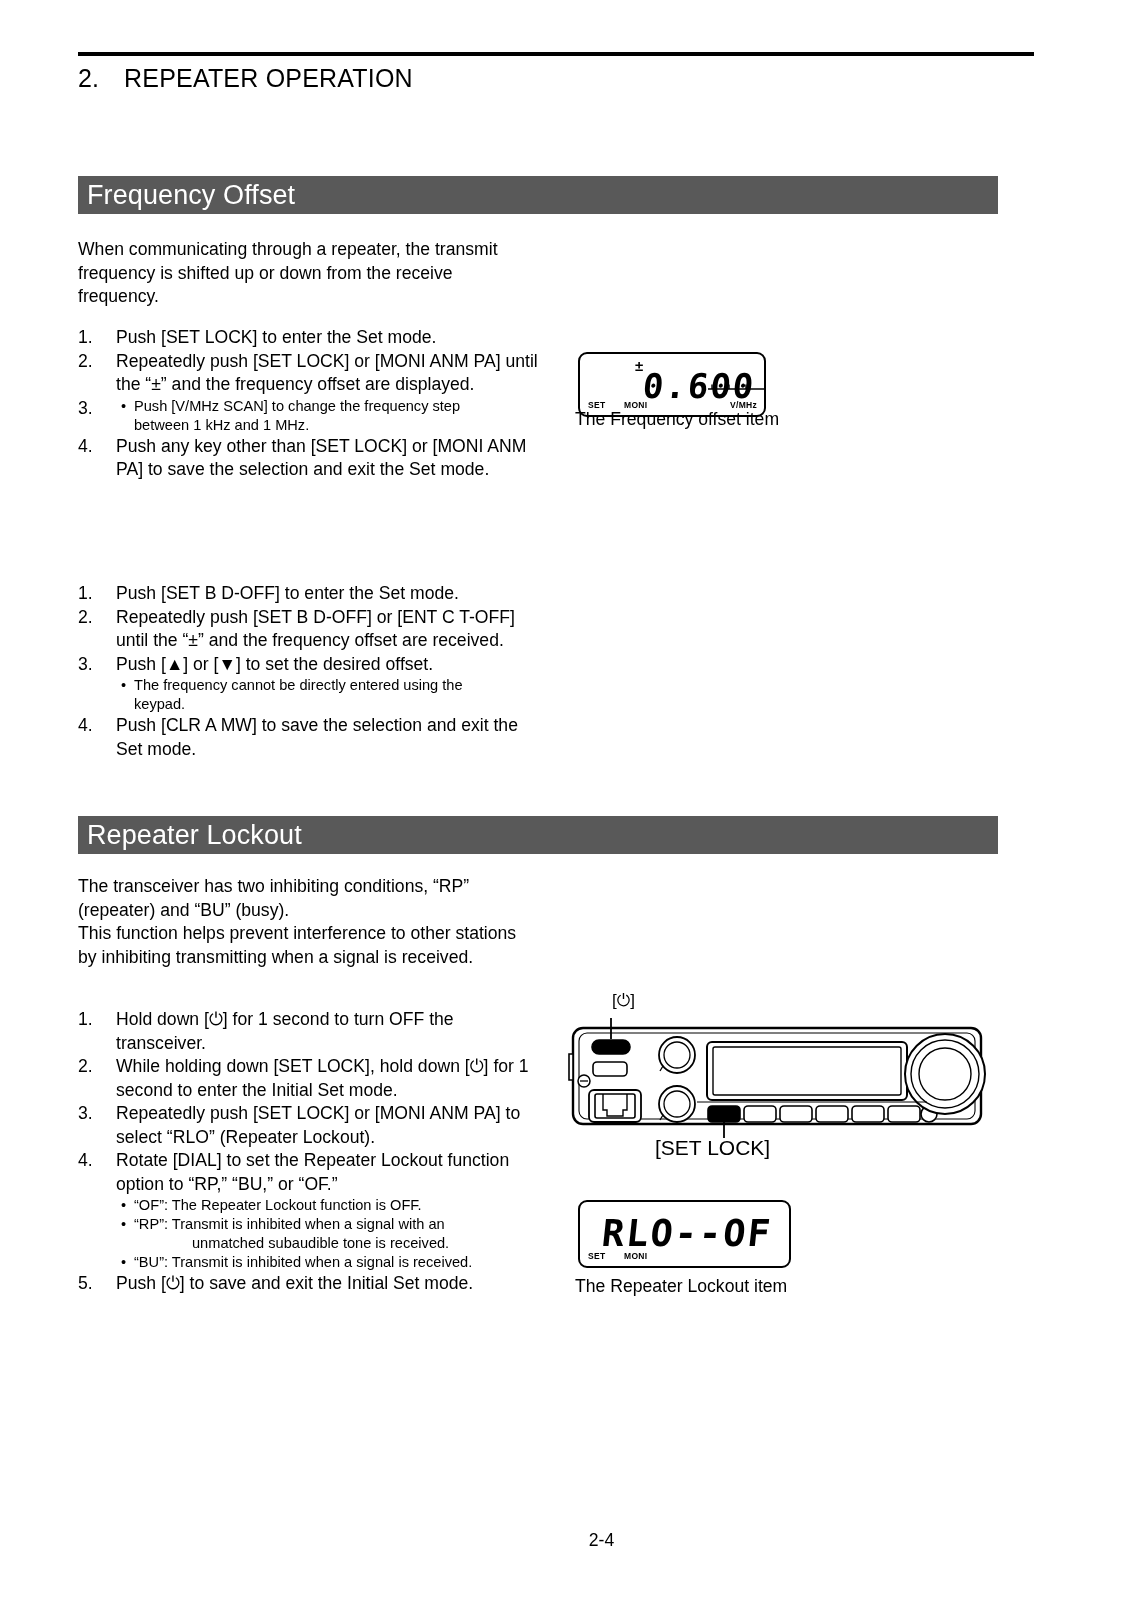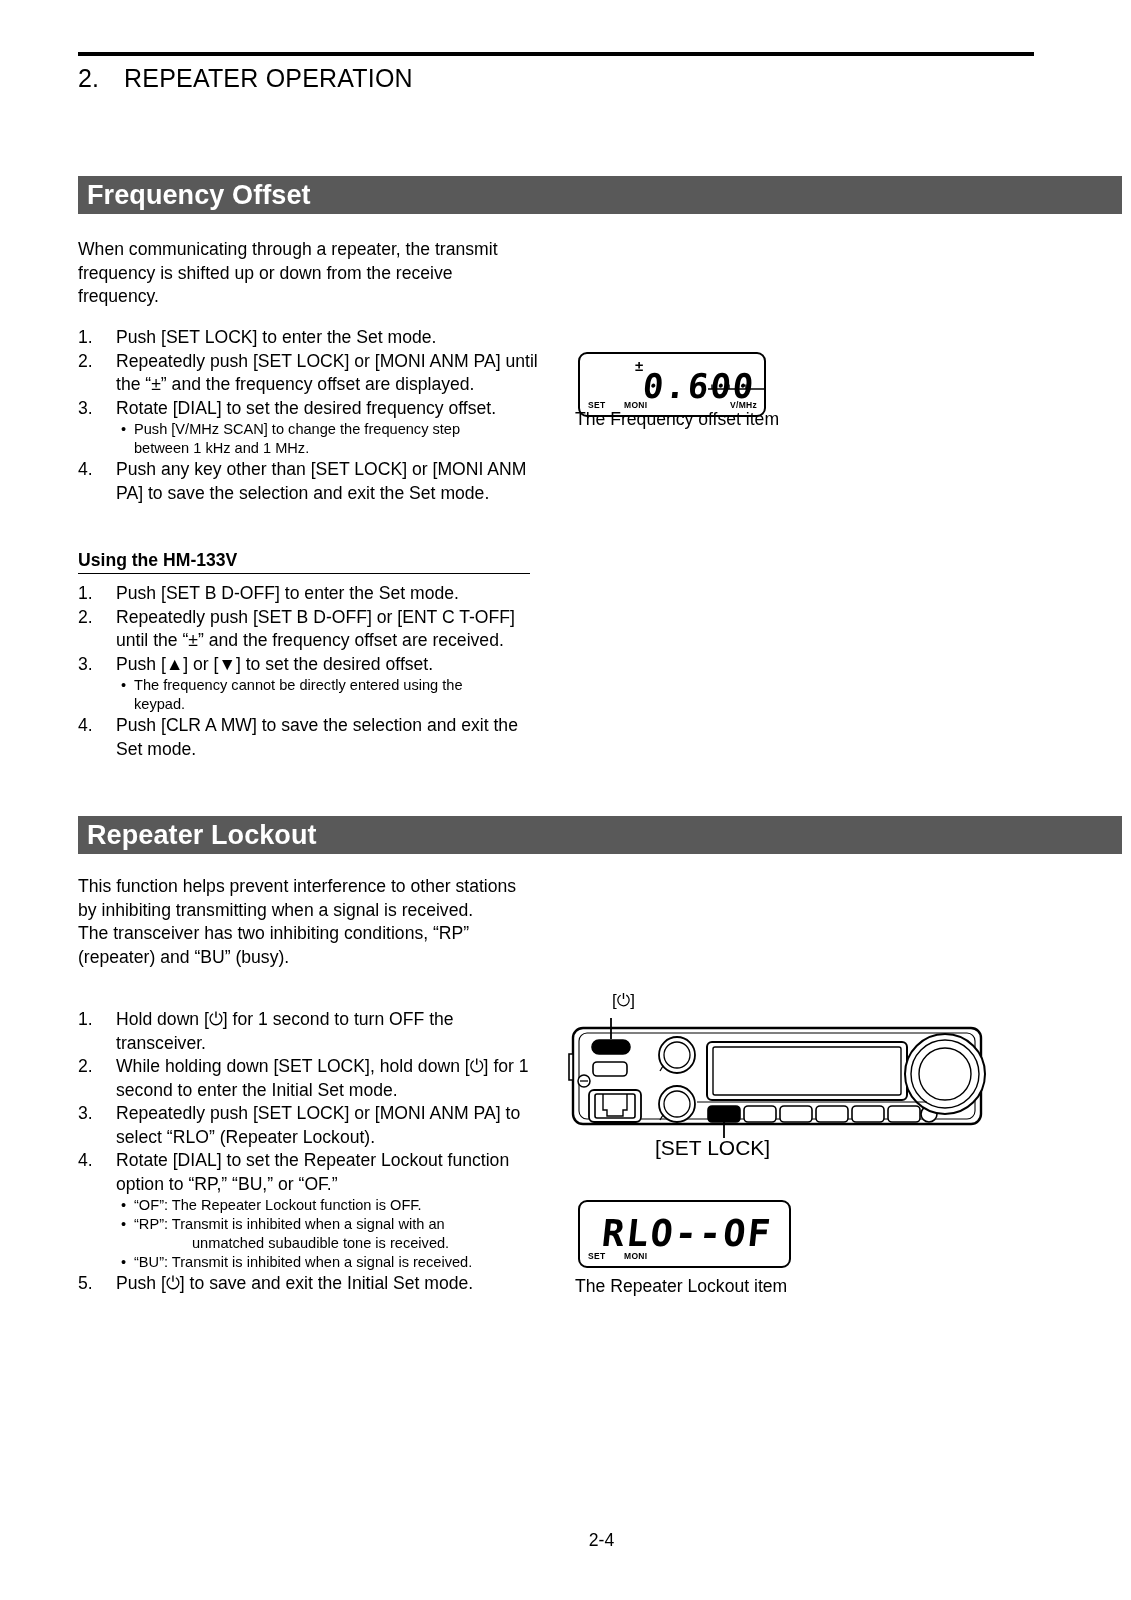--- a/index.html
+++ b/index.html
@@ -36,26 +36,26 @@
     font-size: 25px;
     letter-spacing: 0.2px;
     white-space: nowrap;
   }
   .chapter-num { display: inline-block; width: 46px; }
 
   
   .banner {
     position: absolute;
     left: 78px;
-    width: 1044px;
+    width: 920px;
     height: 38px;
     background: #595959;
     color: #ffffff;
     font-size: 27px;
-    font-weight: bold;
+    font-weight: normal;
     line-height: 38px;
     padding-left: 9px;
     box-sizing: border-box;
     letter-spacing: 0.1px;
   }
   #banner-frequency-offset { top: 176px; }
   #banner-repeater-lockout { top: 816px; }
 
   
   .col-left {
@@ -217,36 +217,34 @@
     <li>
       <span class="num">1.</span>
       <span>Push [SET LOCK] to enter the Set mode.</span>
     </li>
     <li>
       <span class="num">2.</span>
       <span>Repeatedly push [SET LOCK] or [MONI ANM PA] until the “±” and the frequency offset are displayed.</span>
     </li>
     <li>
       <span class="num">3.</span>
-      <span>Rotate [DIAL] to set the desired frequency offset.</span>
       <ul class="sublist">
         <li>
           <span class="bullet">•</span>
           <span>Push [V/MHz SCAN] to change the frequency step</span><br>
           <span>between 1 kHz and 1 MHz.</span>
         </li>
       </ul>
     </li>
     <li>
       <span class="num">4.</span>
       <span>Push any key other than [SET LOCK] or [MONI ANM PA] to save the selection and exit the Set mode.</span>
     </li>
   </ul>
 
-  <div class="col-left subhead" id="subhead-hm133v">Using the HM-133V</div>
 
   <ul class="col-left olist" id="list-hm133v">
     <li>
       <span class="num">1.</span>
       <span>Push [SET B D-OFF] to enter the Set mode.</span>
     </li>
     <li>
       <span class="num">2.</span>
       <span>Repeatedly push [SET B D-OFF] or [ENT C T-OFF] until the “±” and the frequency offset are received.</span>
     </li>
@@ -278,22 +276,22 @@
     </svg>
     <span class="lcd-small" style="left:8px; bottom:5px;">SET</span>
     <span class="lcd-small" style="left:44px; bottom:5px;">MONI</span>
     <span class="lcd-small" style="right:7px; bottom:5px;">V/MHz</span>
   </div>
   <div class="fig-caption" style="left:575px; top:408px;">The Frequency offset item</div>
 
   <div class="banner" id="banner-repeater-lockout">Repeater Lockout</div>
 
   <div class="col-left" id="para-lockout-intro">
+    <div class="para">The transceiver has two inhibiting conditions, “RP” (repeater) and “BU” (busy).</div>
     <div class="para">This function helps prevent interference to other stations by inhibiting transmitting when a signal is received.</div>
-    <div class="para">The transceiver has two inhibiting conditions, “RP” (repeater) and “BU” (busy).</div>
   </div>
 
   <ul class="col-left olist" id="list-lockout">
     <li>
       <span class="num">1.</span>
       <span>Hold down [⏻] for 1 second to turn OFF the transceiver.</span>
     </li>
     <li>
       <span class="num">2.</span>
       <span>While holding down [SET LOCK], hold down [⏻] for 1 second to enter the Initial Set mode.</span>

